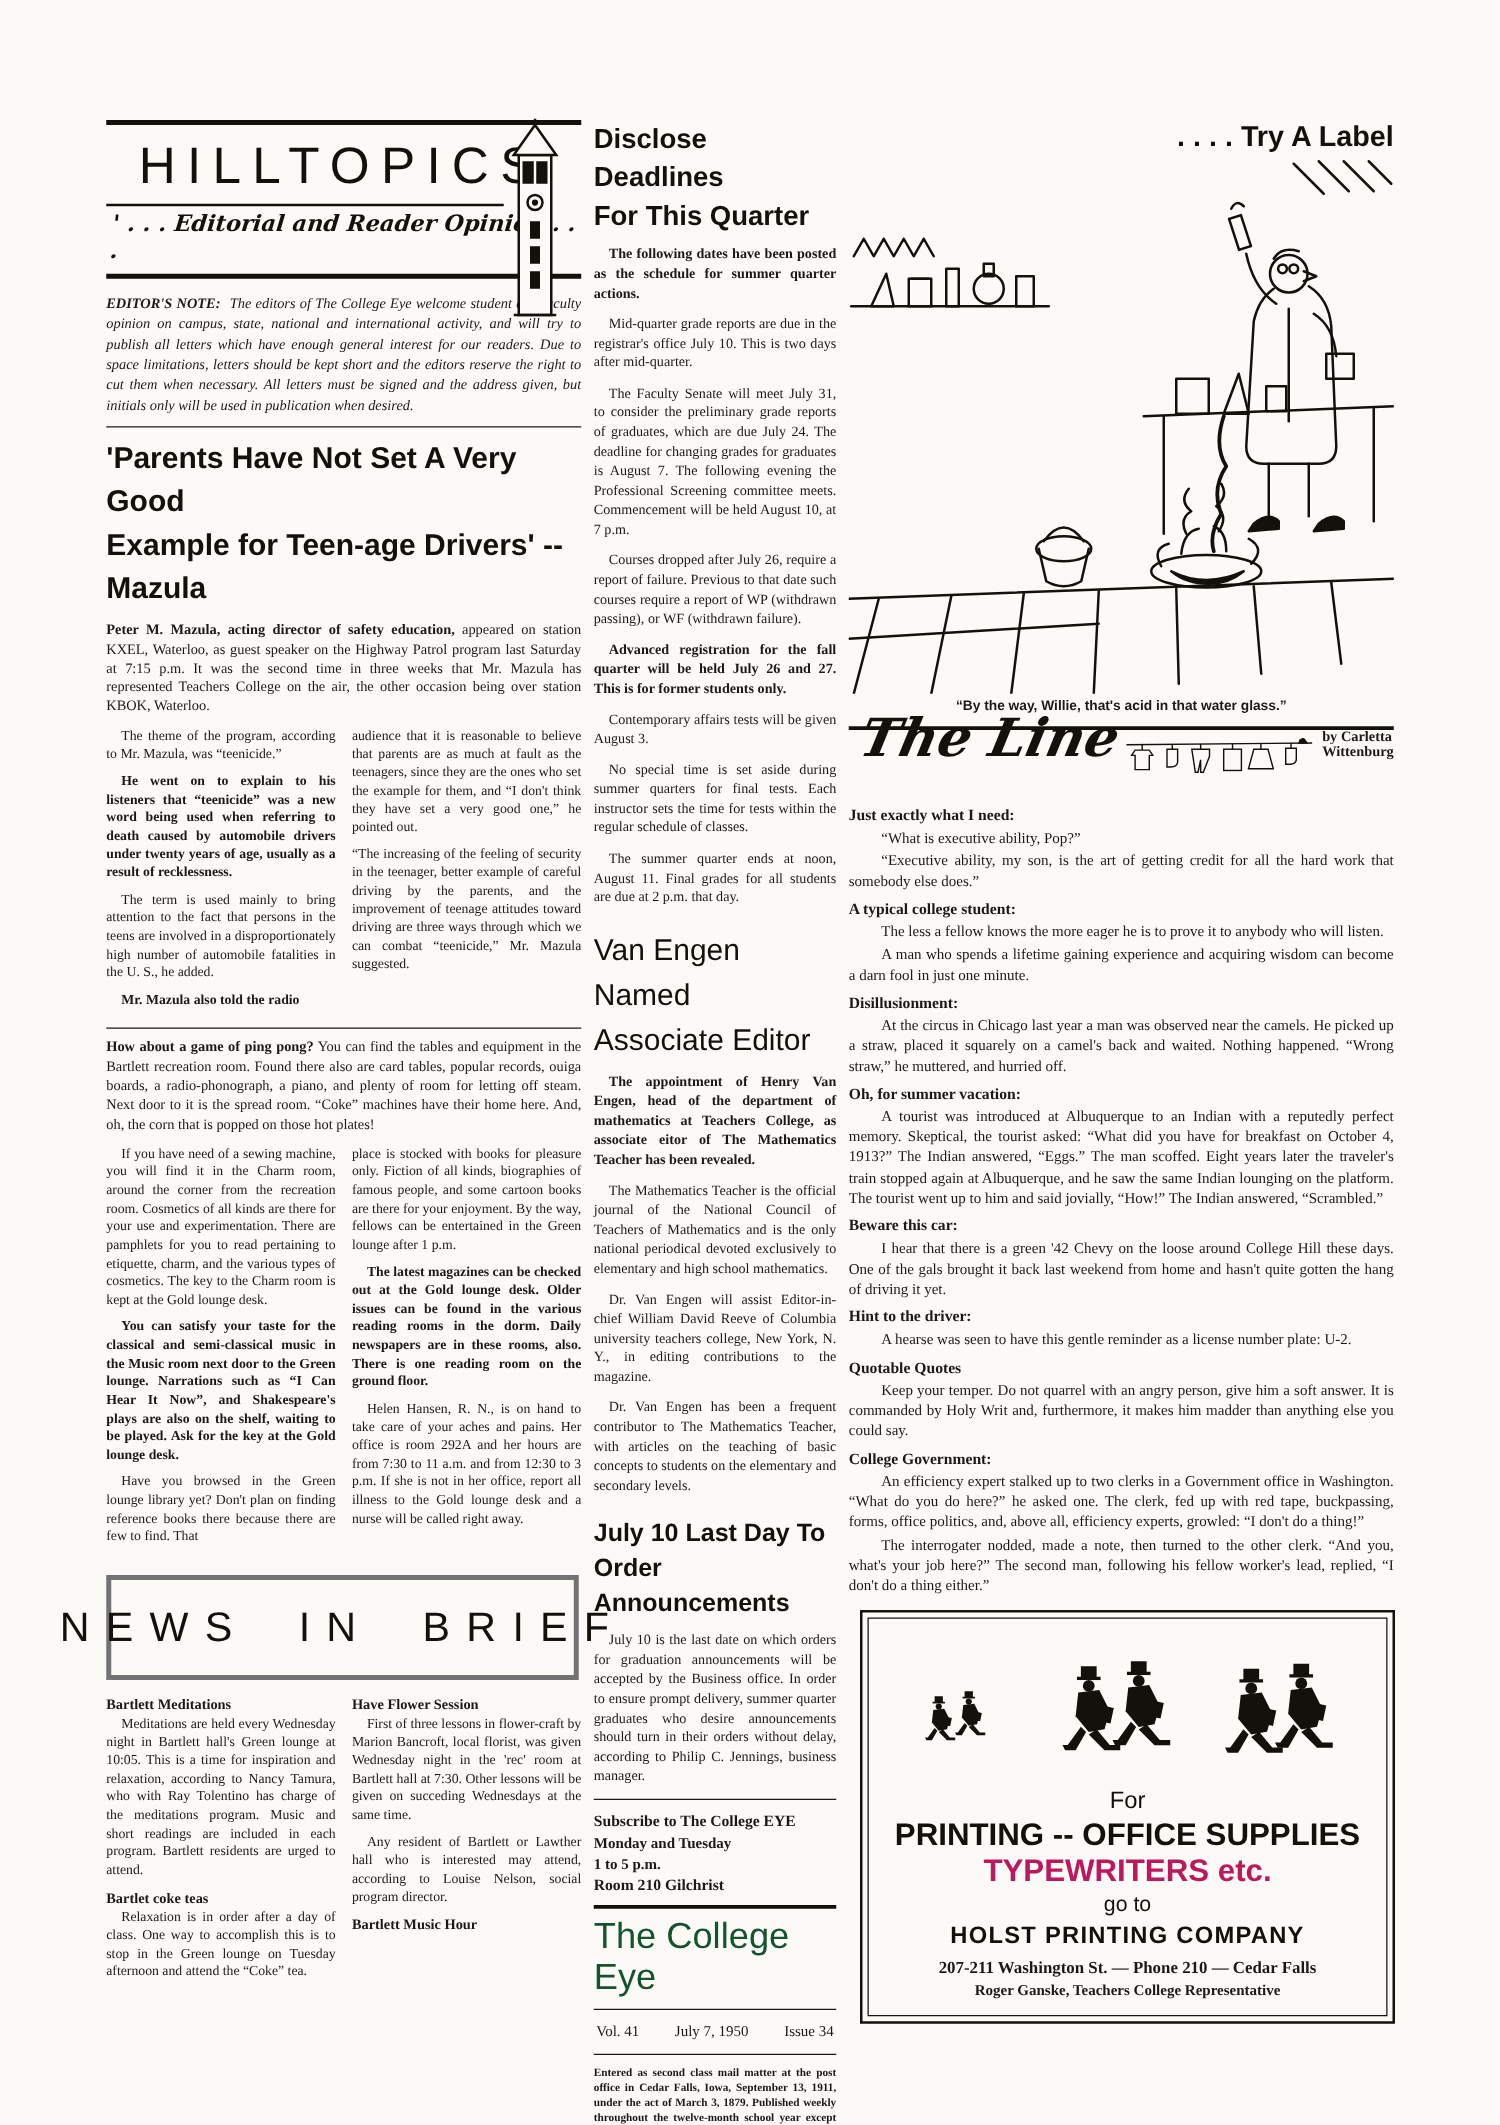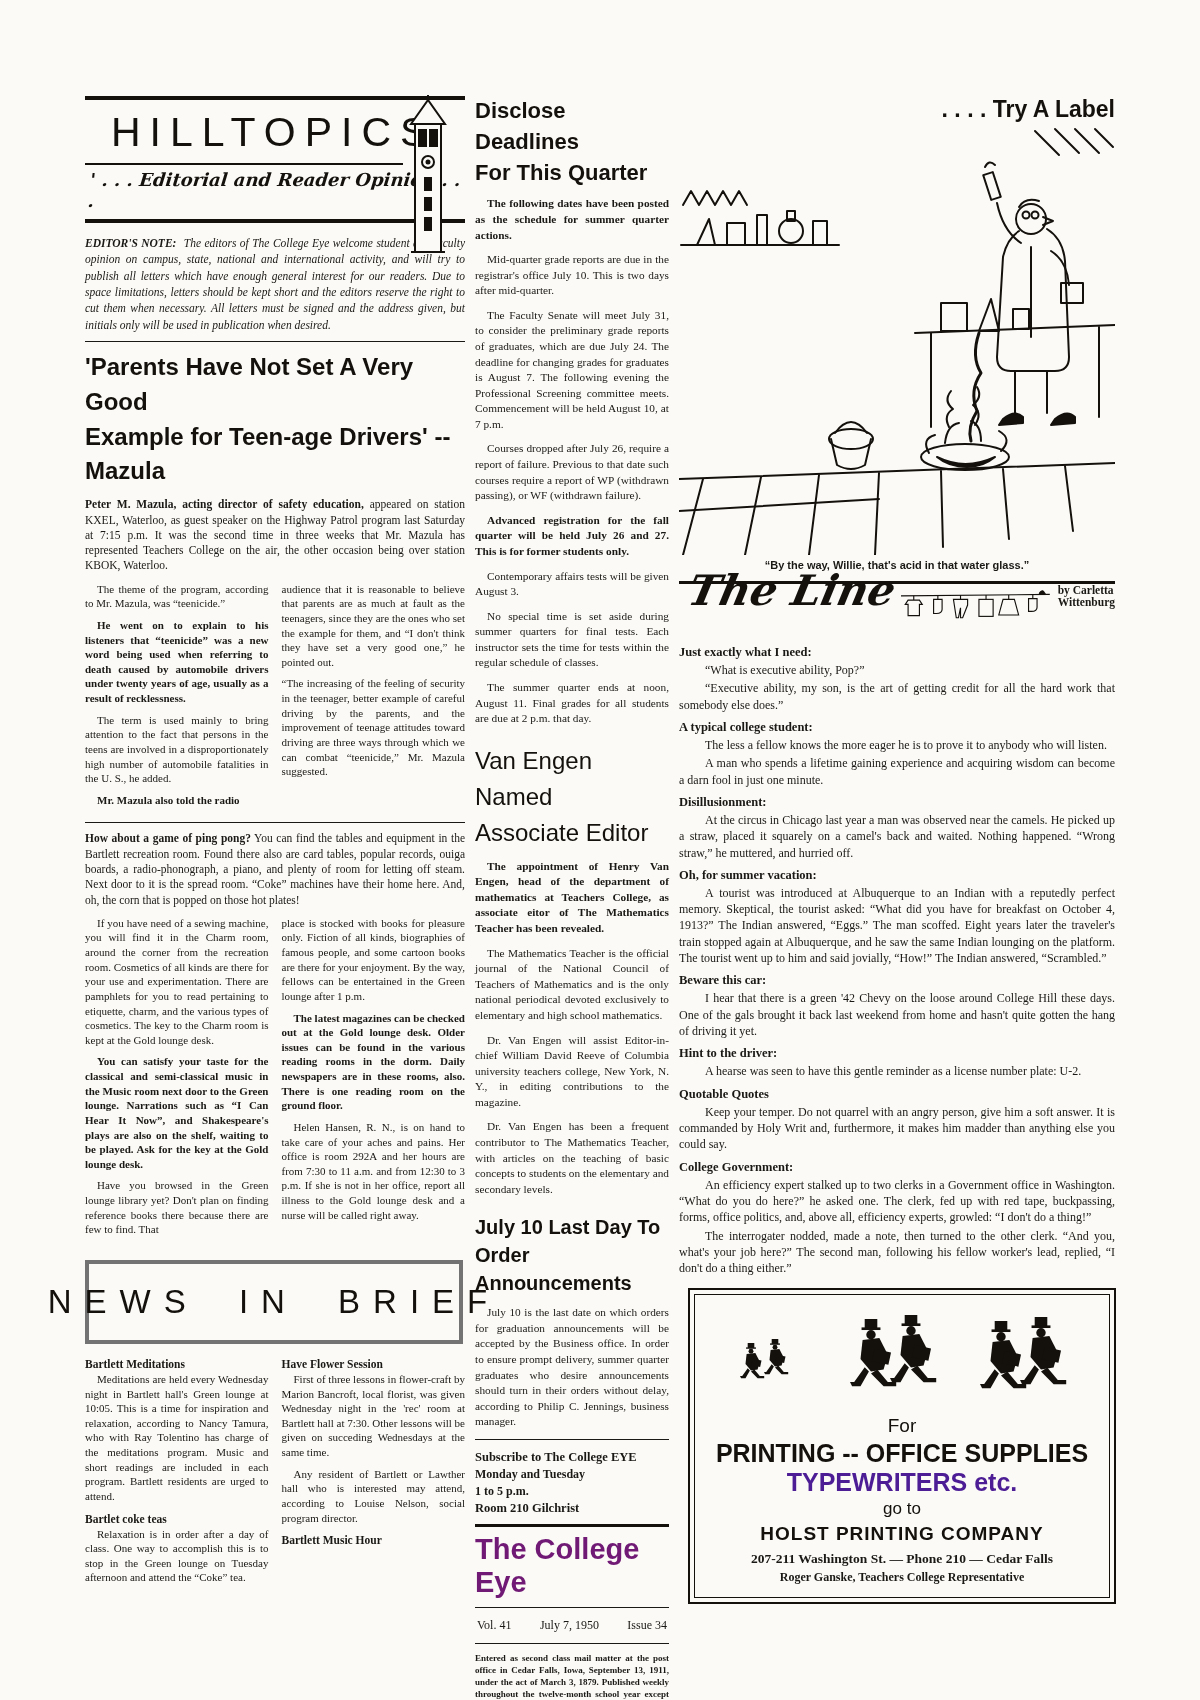--- a/index.html
+++ b/index.html
@@ -60,46 +60,46 @@
   .hl-vanengen { font-size:24px; font-weight:normal; line-height:1.5; margin:16px 0 8px; }
   .hl-july10   { font-size:20px; font-weight:bold; line-height:1.4; margin:16px 0 8px; }
   .pm { font-size:11.3px; line-height:1.38; text-align:justify; text-indent:12px; margin:0 0 9px; }
 
   .subscribe { margin:10px 0 8px; }
   .sub-line1 { font-weight:bold; font-size:12.5px; }
   .sub-line2 { font-weight:bold; font-size:12px; margin-top:2px; }
   .sub-line3 { font-weight:bold; font-size:12px; margin-top:2px; }
   .sub-line4 { font-weight:bold; font-size:12.5px; margin-top:2px; }
 
-  .ce-title { font-family:"Liberation Sans", sans-serif; font-size:29px; font-weight:bold; margin:4px 0; color:#701a75; }
+  .ce-title { font-family:"Liberation Sans", sans-serif; font-size:29px; font-weight:normal; margin:4px 0; color:#14532d; }
   .ce-vol { display:flex; justify-content:space-between; font-size:12px; padding:2px 2px; }
   .ce-entered { font-size:9px; font-weight:bold; line-height:1.35; text-align:justify; margin:6px 0 8px; }
 
   
   .try-label { font-family:"Liberation Sans", sans-serif; font-size:23px; font-weight:bold; text-align:right; color:#14110d; margin-bottom:4px; }
   .cartoon { display:block; margin:2px auto 0; }
   .cartoon-caption { font-family:"Liberation Sans", sans-serif; font-weight:bold; font-size:11px; text-align:center; margin:4px 0 10px; }
 
   .line-header { border-top:3.5px solid #14110d; border-bottom:1px solid #fbfaf6; position:relative; display:flex; align-items:flex-start; margin-bottom:8px; }
   .line-title {
     font-family:"DejaVu Serif", serif; font-style:italic; font-weight:bold;
     font-size:42px; line-height:1; transform:skewX(-12deg);
     margin:-14px 6px 0 10px; color:#14110d; white-space:nowrap;
   }
   .line-byline { font-size:11.5px; font-weight:bold; text-align:left; padding-top:0; margin-left:8px; white-space:nowrap; }
   .line-h { font-size:12.5px; font-weight:bold; margin:7px 0 2px; }
   .line-p { font-size:12px; line-height:1.36; text-align:justify; text-indent:26px; margin:0 0 2px; }
 
   .ad-box {
     border:1px solid #14110d; outline:2.5px solid #14110d; outline-offset:4px;
-    margin:18px 5px 0 15px; padding:14px 10px 12px; text-align:center;
+    margin:18px 5px 0 15px; padding:28px 10px 12px; text-align:center;
   }
   .ad-for { font-family:"Liberation Sans", sans-serif; font-size:19px; color:#14110d; margin-top:6px; }
   .ad-line1 { font-family:"Liberation Sans", sans-serif; font-size:25px; font-weight:bold; color:#14110d; margin-top:2px; }
-  .ad-line2 { font-family:"Liberation Sans", sans-serif; font-size:25px; font-weight:bold; color:#4c1d95; }
+  .ad-line2 { font-family:"Liberation Sans", sans-serif; font-size:25px; font-weight:bold; color:#be185d; }
   .ad-goto { font-family:"Liberation Sans", sans-serif; font-size:17px; color:#14110d; margin-top:2px; }
   .ad-company { font-family:"Liberation Sans", sans-serif; font-size:19px; font-weight:bold; letter-spacing:1px; color:#14110d; margin-top:4px; }
   .ad-address { font-size:13.5px; font-weight:bold; margin-top:6px; }
   .ad-rep { font-size:12px; font-weight:bold; margin-top:3px; }
 </style>
 </head>
 <body>
 
 <div class="page">
   <div class="content">

